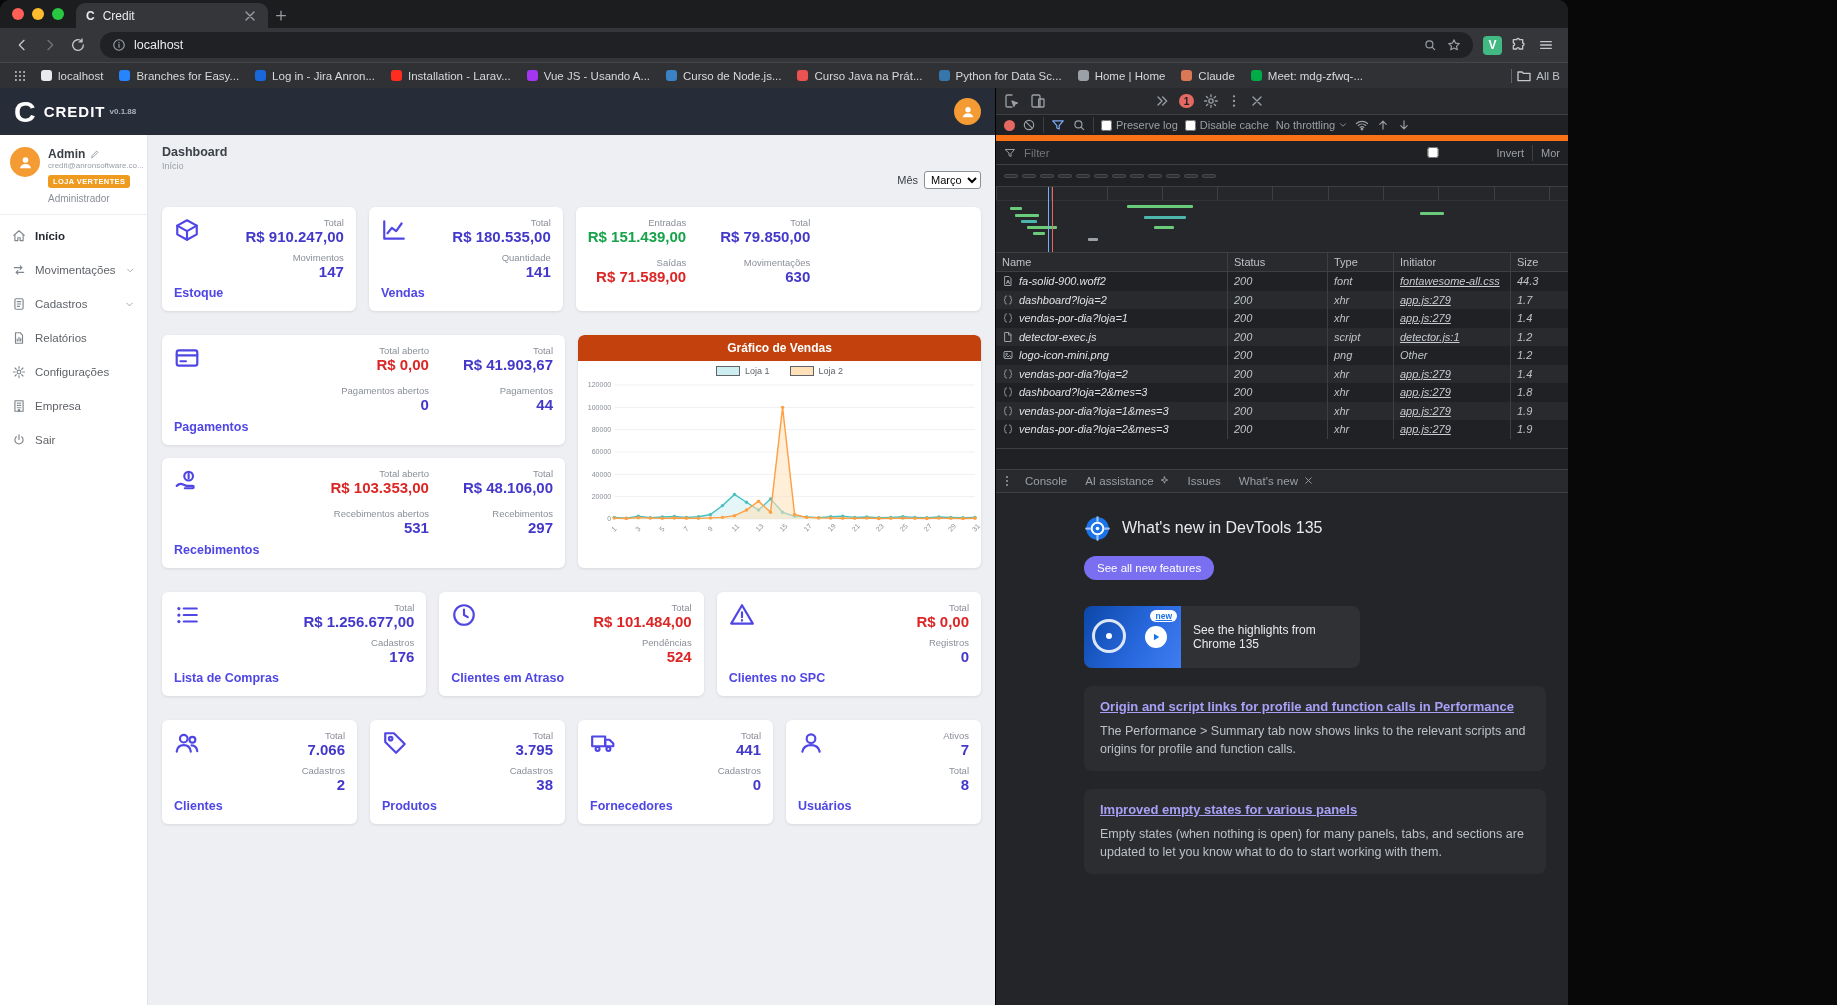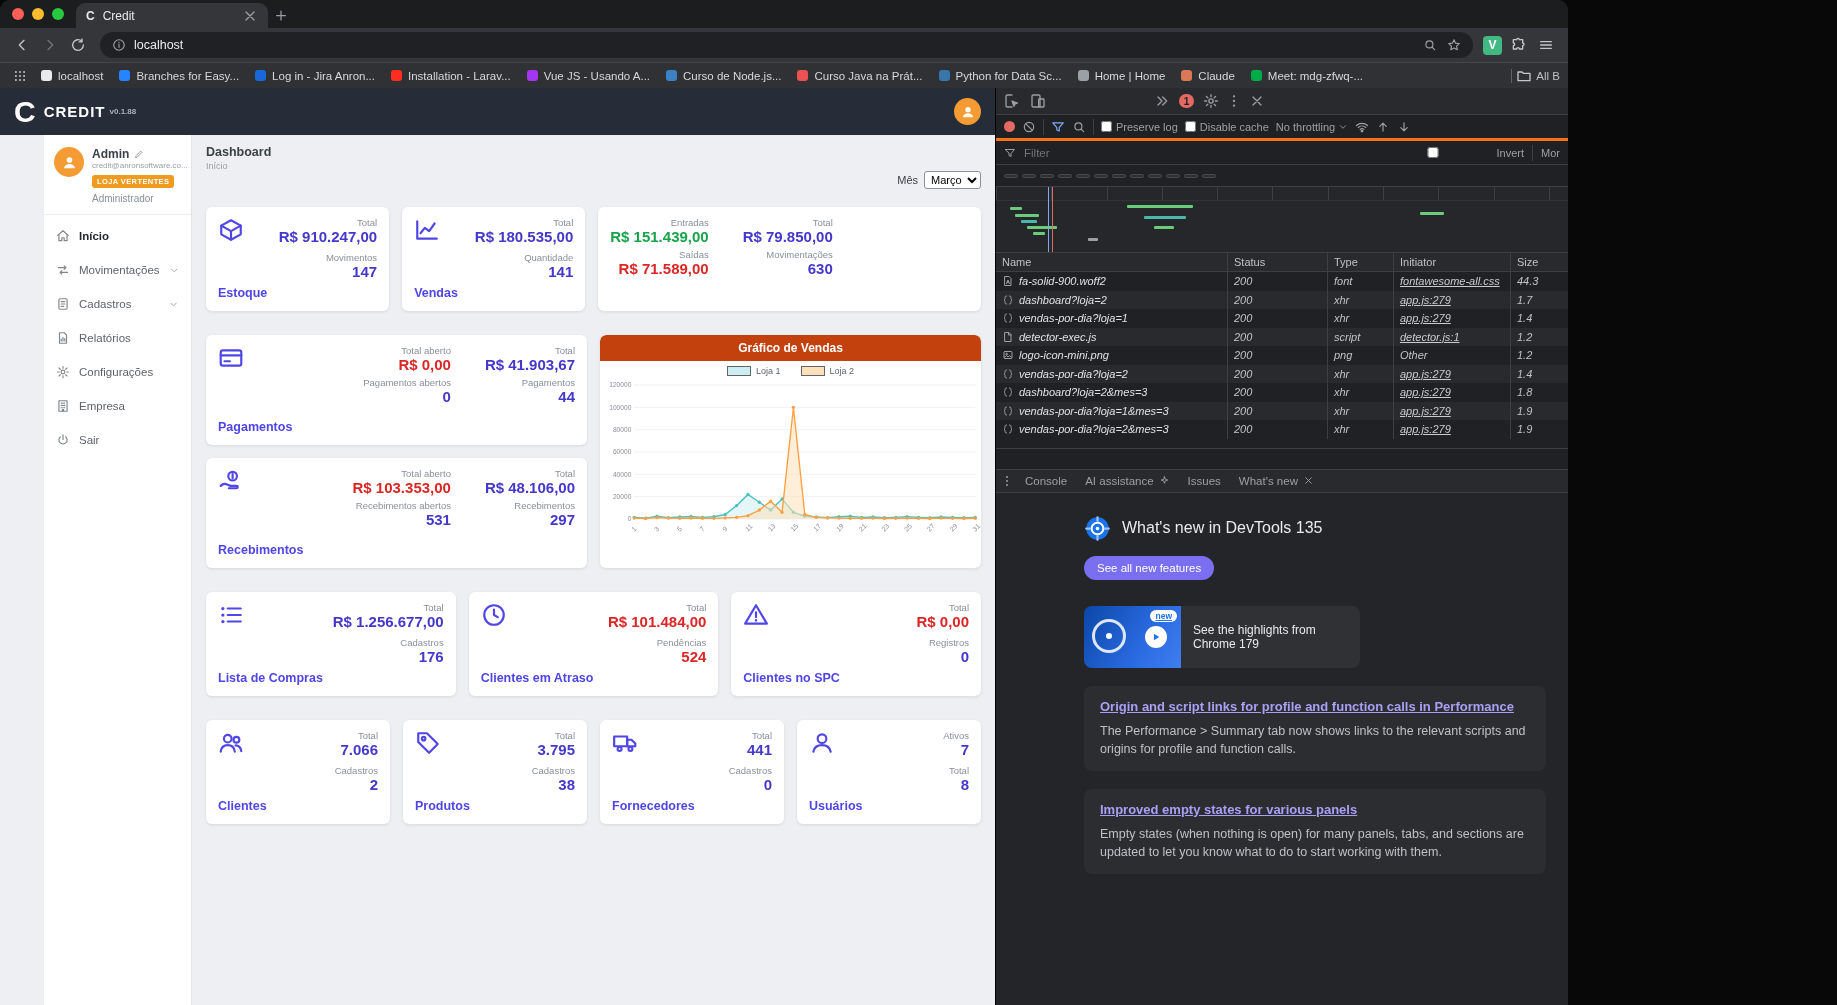--- a/index.html
+++ b/index.html
@@ -40,21 +40,21 @@
   
   .app { width:995px; flex:none; display:flex; flex-direction:column; background:#edeff2; }
   .app-header { height:47px; background:#262d38; display:flex; align-items:center; padding:0 14px; flex:none; }
   .logo-c { color:#fff; font-size:30px; font-weight:800; margin-right:8px; line-height:1; }
   .brand { color:#fff; font-size:15px; font-weight:800; letter-spacing:1px; }
   .brand-ver { color:#aab1bb; font-size:8px; font-weight:700; margin-left:4px; }
   .avatar { width:27px; height:27px; border-radius:50%; background:#f49b33; color:#fff;
     display:flex; align-items:center; justify-content:center; }
   .avatar svg { width:16px; height:16px; }
   .hdr-right { margin-left:auto; }
-  .app-body { flex:1; display:flex; min-height:0;padding-left:44px; }
+  .app-body { flex:1; display:flex; min-height:0; }
   .sidebar { width:148px; flex:none; background:#fff; border-right:1px solid #e1e3e8; padding-top:12px; }
   .profile { display:grid; grid-template-columns:38px 1fr; padding:0 8px 10px 10px; border-bottom:1px solid #eceef1; }
   .profile .avatar { width:30px; height:30px; grid-row:span 2; }
   .p-name { font-size:12px; font-weight:700; color:#3c4147; display:flex; gap:5px; align-items:center; }
   .p-name .pen { width:10px; height:10px; color:#8a8f98; }
   .p-email { font-size:8px; color:#9aa0a6; white-space:nowrap; overflow:hidden; }
   .p-badge { grid-column:2; margin-top:5px; background:#ef9b20; color:#fff; font-size:7.5px; font-weight:700;
     letter-spacing:.4px; border-radius:3px; padding:2px 5px; width:max-content; }
   .p-role { grid-column:2; margin-top:5px; font-size:10px; color:#8a8f98; }
   .menu { padding-top:4px; }
@@ -80,21 +80,21 @@
   .stack { display:flex; flex-direction:column; gap:13px; }
   .card { background:#fff; border-radius:6px; box-shadow:0 1px 3px rgba(20,20,40,.1);
     padding:10px 12px; display:flex; }
   .row1 .card, .row3 .card, .row4 .card { height:104px; }
   .stack .card { height:110px; }
   .card-left { display:flex; flex-direction:column; flex:1; min-width:0; }
   .card-icon { width:26px; height:26px; color:#4f46e5; }
   .card-title { margin-top:auto; color:#4f46e5; font-size:12.5px; font-weight:600; line-height:1.2; }
   .stats { text-align:right; }
   .stats.c-col { display:flex; flex-direction:column; gap:7px; }
-  .stats.c-grid2 { display:grid; grid-template-columns:auto auto; gap:4px 34px; align-content:start; }
+  .stats.c-grid2 { display:grid; grid-template-columns:auto auto; gap:12px 34px; align-content:start; }
   .stat-label { font-size:9.5px; color:#8a8f98; }
   .stat-value { font-size:15px; font-weight:700; line-height:1.15; }
   .stat-value.c-indigo { color:#4338ca; }
   .stat-value.c-green { color:#16a34a; }
   .stat-value.c-red { color:#dc2626; }
 
   .chart-card { padding:0; flex-direction:column; height:233px; overflow:hidden; }
   .chart-header { height:26px; background:#c2410c; color:#fff; font-size:12px; font-weight:600;
     display:flex; align-items:center; justify-content:center; border-radius:6px 6px 0 0; }
   .chart-legend { display:flex; justify-content:center; gap:20px; padding:5px 0 1px; }
@@ -108,21 +108,21 @@
   .ic { display:inline-flex; }
   .ic:empty { display:none; }
   .ic svg, .navbtn svg, .uic svg, .tclose svg, .newtab svg { width:100%; height:100%; }
   .dt-tabbar { height:27px; flex:none; background:#292a2d; border-bottom:1px solid #3c4043;
     display:flex; align-items:center; padding:0 3px; }
   .dt-ticon { width:16px; height:16px; margin:0 5px; color:#9aa0a6; flex:none; }
   .dt-tab { padding:0 7px; height:100%; display:flex; align-items:center; font-size:12px; color:#9aa0a6; white-space:nowrap; }
   .err-badge { min-width:15px; height:14px; border-radius:7px; background:#e46962; color:#202124;
     font-size:10px; font-weight:700; display:flex; align-items:center; justify-content:center; padding:0 4px; margin:0 4px; }
   .dt-toolbar { height:26px; flex:none; display:flex; align-items:center; gap:7px; padding:0 8px;
-    border-bottom:3px solid #f97316; font-size:11px; }
+    border-bottom:6px solid #f97316; font-size:11px; }
   .rec-dot { width:11px; height:11px; border-radius:50%; background:#e46962; flex:none; }
   .tbic { width:14px; height:14px; color:#9aa0a6; flex:none; }
   .tbic.blue { color:#7cacf8; }
   .dt-toolbar .sep, .dt-filter .sep { width:1px; height:16px; background:#3c4043; }
   .chk { display:flex; align-items:center; gap:4px; white-space:nowrap; }
   .chk input { width:11px; height:11px; accent-color:#5f6368; }
   .throttle { display:flex; align-items:center; gap:3px; white-space:nowrap; }
   .dt-filter { height:24px; flex:none; display:flex; align-items:center; gap:8px; padding:0 8px;
     border-bottom:1px solid #3c4043; font-size:11px; overflow:hidden; }
   .dt-filter input { background:transparent; border:none; outline:none; color:#e8eaed;
@@ -1397,21 +1397,21 @@
             <span class="wn-ring"></span>
             <span class="wn-play">
                   <span class="ic" style="width:14px;height:14px">
                     <svg viewBox="0 0 24 24" fill="none" stroke="currentColor" stroke-width="2" stroke-linecap="round" stroke-linejoin="round">
                       <path d="M8.5 6.5l9 5.5-9 5.5z" fill="currentColor" stroke="none"></path>
                     </svg>
                   </span>
                 </span>
             <span class="wn-new">new</span>
           </div>
-          <div class="wn-caption">See the highlights from Chrome 179</div>
+          <div class="wn-caption">See the highlights from Chrome 135</div>
         </div>
         <div>
 
             <div class="wn-article">
               <h3><span>Origin and script links for profile and function calls in Performance</span></h3>
               <p>The Performance &gt; Summary tab now shows links to the relevant scripts and origins for profile and function calls.</p>
             </div>
 
             <div class="wn-article">
               <h3><span>Improved empty states for various panels</span></h3>

